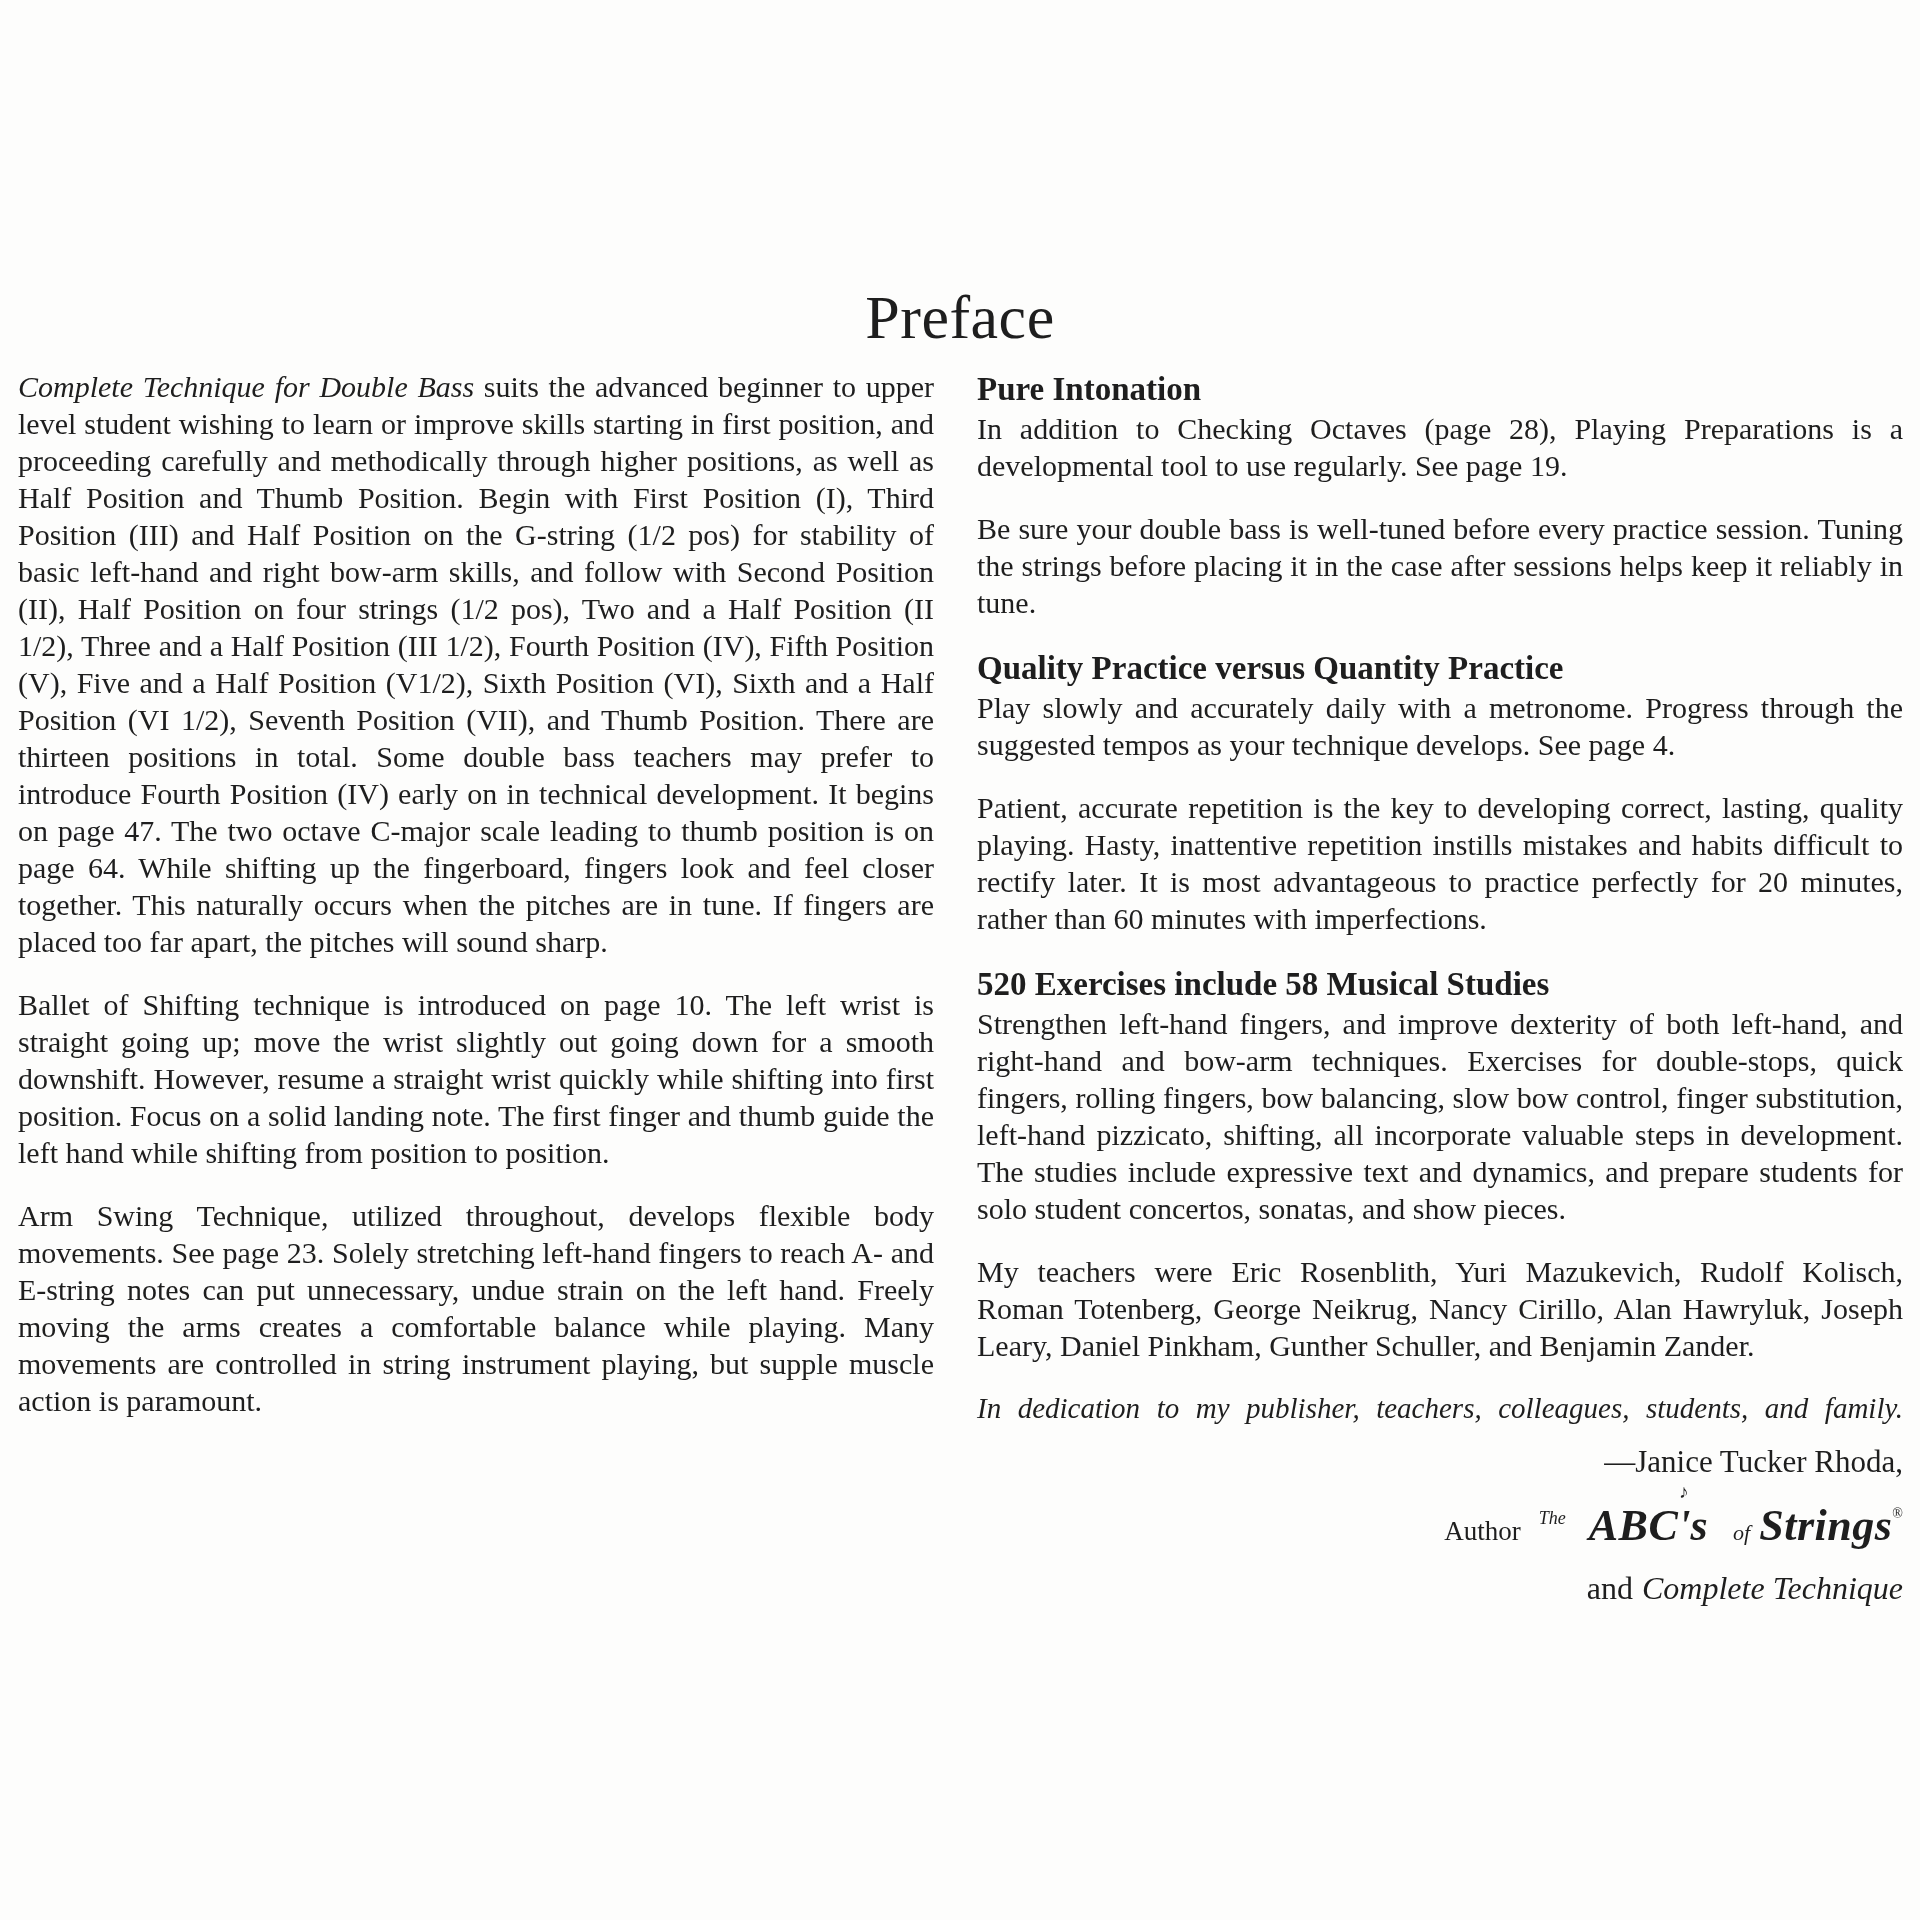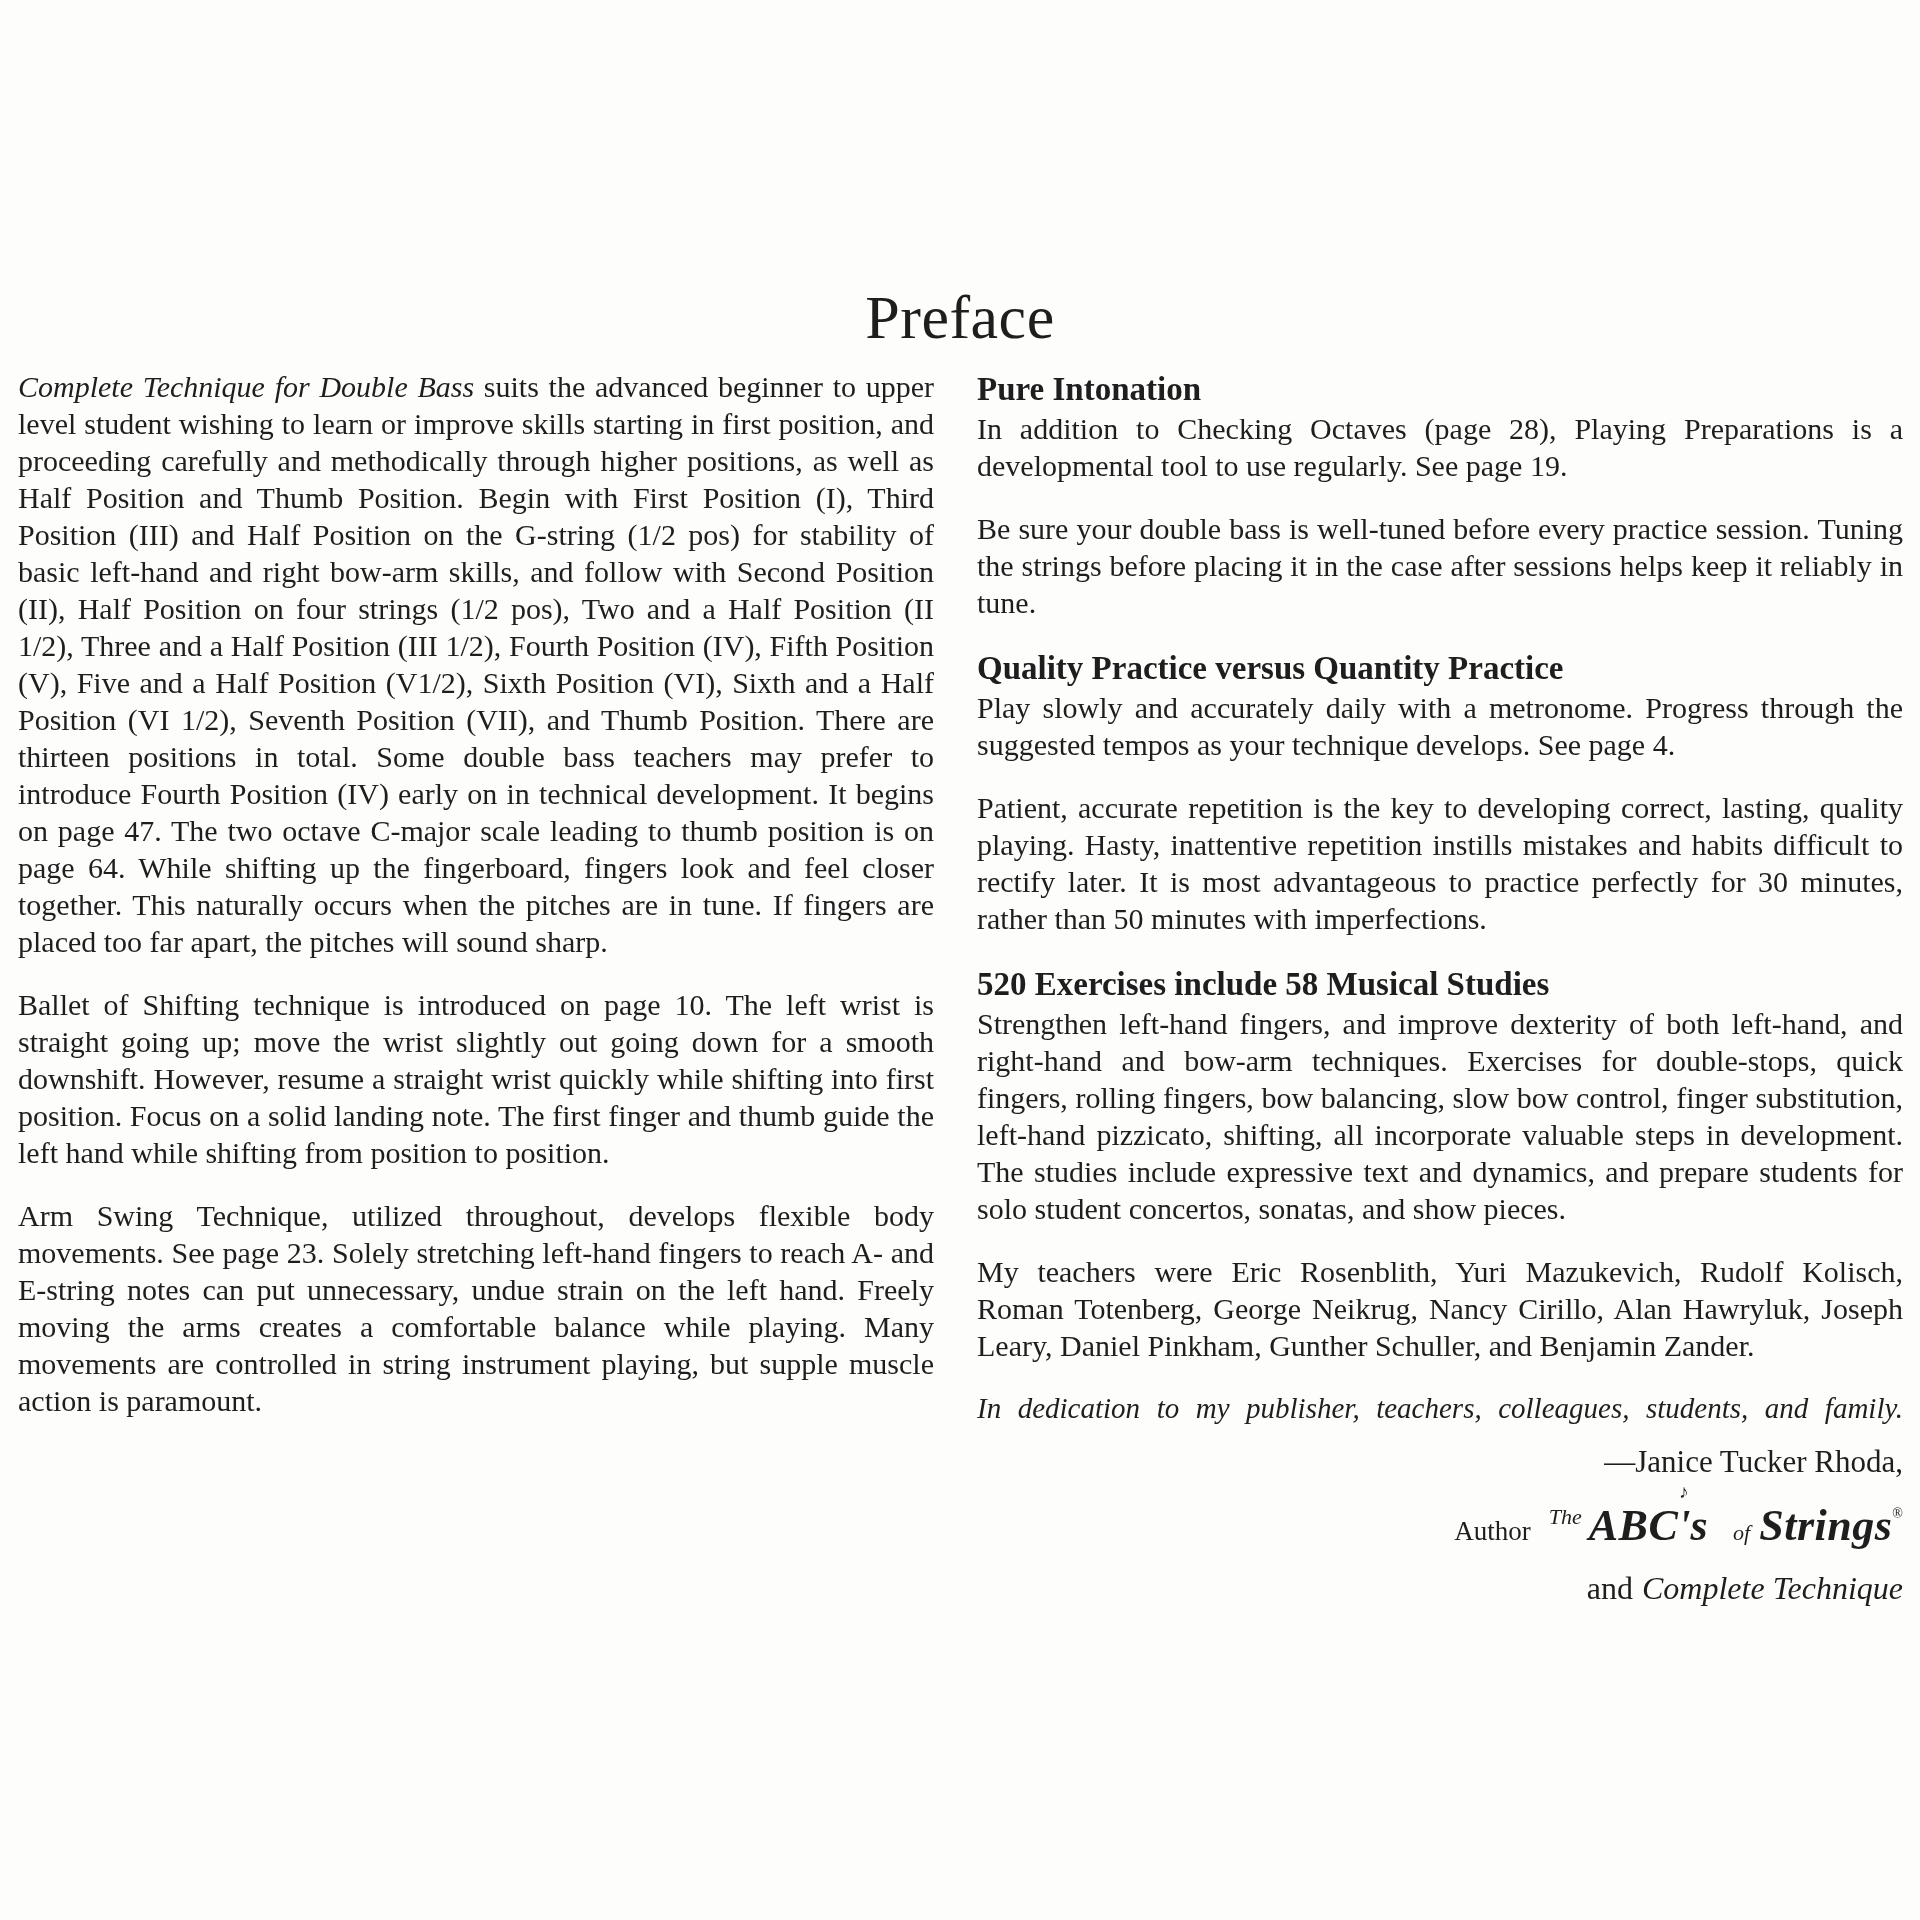--- a/index.html
+++ b/index.html
@@ -76,23 +76,23 @@
   .sig-logo-line {
     line-height: 58px;
     white-space: nowrap;
   }
   .author-label {
     font-size: 27px;
     margin-right: 18px;
   }
   .logo-the {
     font-style: italic;
-    font-size: 22px;
+    font-size: 18px;
     vertical-align: 16px;
-    margin-right: 7px;
+    margin-right: 23px;
   }
   .logo-abc, .logo-strings {
     font-style: italic;
     font-weight: bold;
     font-size: 44px;
     letter-spacing: 0.5px;
   }
   .apos-wrap {
     position: relative;
     display: inline-block;
@@ -140,21 +140,21 @@
     <p>Arm Swing Technique, utilized throughout, develops flexible body movements. See page 23. Solely stretching left-hand fingers to reach A- and E-string notes can put unnecessary, undue strain on the left hand. Freely moving the arms creates a comfortable balance while playing. Many movements are controlled in string instrument playing, but supple muscle action is paramount.</p>
   </div>
 
   <div class="col col-right">
     <h2 class="first">Pure Intonation</h2>
     <p>In addition to Checking Octaves (page 28), Playing Preparations is a developmental tool to use regularly. See page 19.</p>
     <p>Be sure your double bass is well-tuned before every practice session. Tuning the strings before placing it in the case after sessions helps keep it reliably in tune.</p>
 
     <h2>Quality Practice versus Quantity Practice</h2>
     <p>Play slowly and accurately daily with a metronome. Progress through the suggested tempos as your technique develops. See page 4.</p>
-    <p>Patient, accurate repetition is the key to developing correct, lasting, quality playing. Hasty, inattentive repetition instills mistakes and habits difficult to rectify later. It is most advantageous to practice perfectly for 30 minutes, rather than 50 minutes with imperfections.</p>
+    <p>Patient, accurate repetition is the key to developing correct, lasting, quality playing. Hasty, inattentive repetition instills mistakes and habits difficult to rectify later. It is most advantageous to practice perfectly for 20 minutes, rather than 60 minutes with imperfections.</p>
 
     <h2>520 Exercises include 58 Musical Studies</h2>
     <p>Strengthen left-hand fingers, and improve dexterity of both left-hand, and right-hand and bow-arm techniques. Exercises for double-stops, quick fingers, rolling fingers, bow balancing, slow bow control, finger substitution, left-hand pizzicato, shifting, all incorporate valuable steps in development. The studies include expressive text and dynamics, and prepare students for solo student concertos, sonatas, and show pieces.</p>
     <p>My teachers were Eric Rosenblith, Yuri Mazukevich, Rudolf Kolisch, Roman Totenberg, George Neikrug, Nancy Cirillo, Alan Hawryluk, Joseph Leary, Daniel Pinkham, Gunther Schuller, and Benjamin Zander.</p>
 
     <p class="dedication">In dedication to my publisher, teachers, colleagues, students, and family.</p>
 
     <div class="signature">
       <div class="sig-name">—Janice Tucker Rhoda,</div>
       <div class="sig-logo-line"><span class="author-label">Author</span><span><span class="logo-the">The</span><span class="logo-abc">ABC</span><span class="apos-wrap"><span class="note-icon">♪</span><span>'</span></span><span class="logo-abc">s</span><span class="logo-of">of</span><span class="logo-strings">Strings</span><span class="logo-reg">®</span></span></div>

